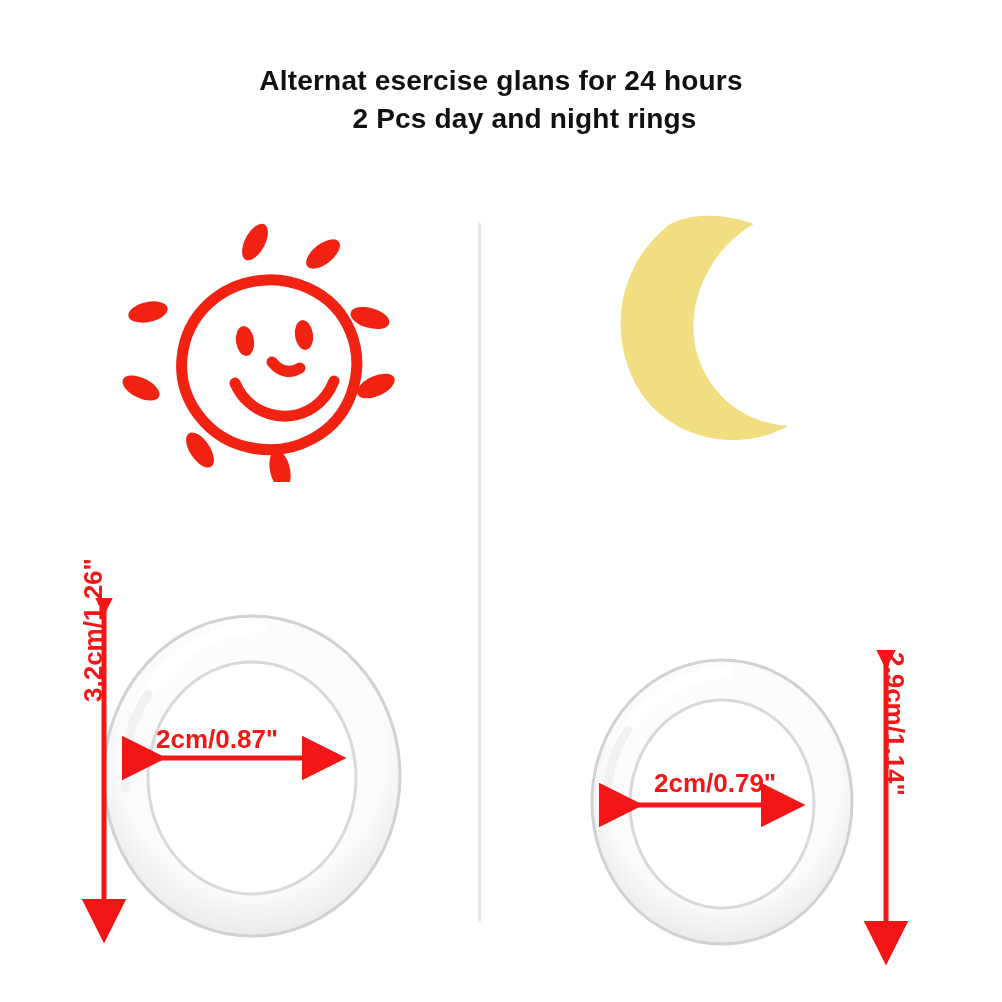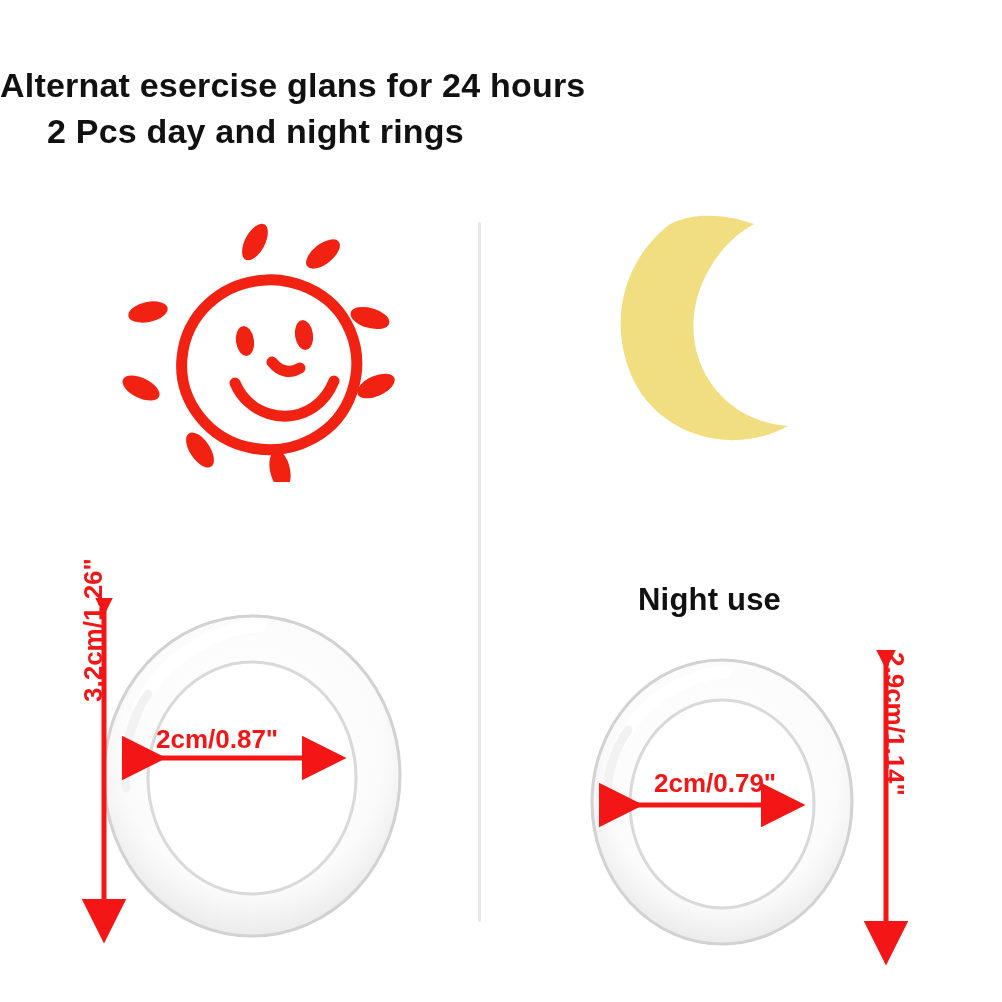--- a/index.html
+++ b/index.html
@@ -19,22 +19,23 @@
     height: 1002px;
     background: #ffffff;
   }
 
   
   .heading {
     position: absolute;
     top: 62px;
     left: 0;
     width: 1002px;
+    text-align: center;
     color: #111111;
-    font-size: 34px;
+    font-size: 28px;
     font-weight: 700;
     line-height: 1.36;
     letter-spacing: 0.2px;
   }
   .heading .line2 { display: block; padding-left: 47px; }
 
   
   .divider {
     position: absolute;
     left: 478px;
@@ -197,21 +198,20 @@
     <div class="icon-area">
       <div class="moon-wrap">
         <svg width="220" height="240" viewBox="0 0 220 240" xmlns="http://www.w3.org/2000/svg">
           <path d="M62 12 C 18 46, 0 104, 22 160 C 46 222, 122 246, 180 214
                    C 152 212, 126 200, 108 178 C 80 144, 78 96, 102 56
                    C 112 38, 128 22, 146 12 C 118 2, 86 0, 62 12 Z" fill="#f0de80"></path>
         </svg>
       </div>
     </div>
 
-    <div class="caption caption-right">Night use</div>
 
     <div class="ring-wrap ring-right">
       <svg width="290" height="300" viewBox="0 0 290 300" xmlns="http://www.w3.org/2000/svg">
         <defs>
           <radialGradient id="gRight" cx="50%" cy="42%" r="62%">
             <stop offset="0%" stop-color="#ffffff"></stop>
             <stop offset="72%" stop-color="#fbfbfb"></stop>
             <stop offset="100%" stop-color="#e6e6e6"></stop>
           </radialGradient>
         </defs>

